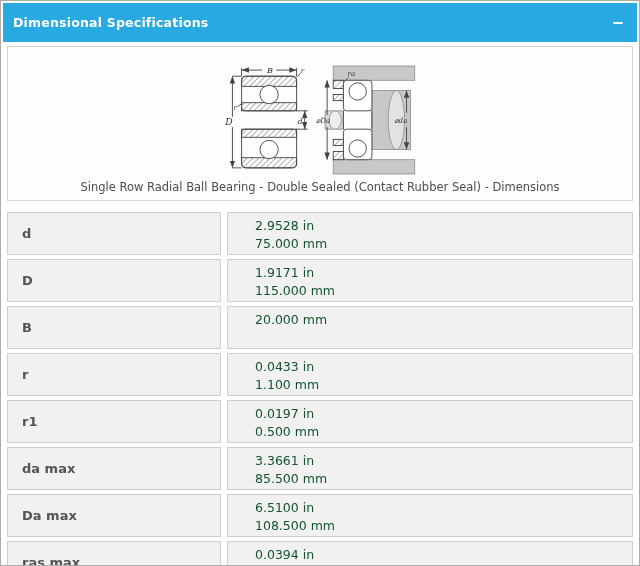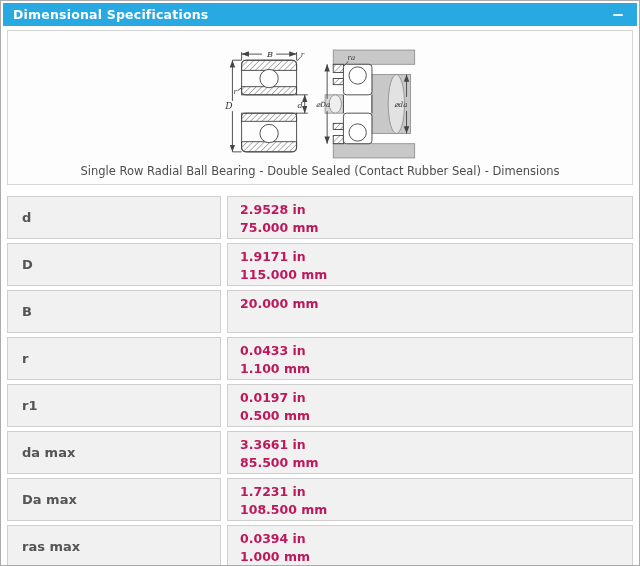--- a/index.html
+++ b/index.html
@@ -7,21 +7,21 @@
   body {
     font-family:"DejaVu Sans","Liberation Sans",sans-serif;
     background:#ffffff;
     border:1px solid #ababab;
     overflow:hidden;
     position:relative;
   }
   
   .titlebar {
     margin:2px;
-    height:23px;
+    height:39px;
     background:#29a9e1;
     display:flex;
     align-items:center;
     justify-content:space-between;
     padding:0 12px 0 10px;
   }
   .titlebar .title {
     color:#ffffff;
     font-size:12.5px;
     font-weight:bold;
@@ -70,25 +70,24 @@
     flex:0 0 214px;
     display:flex;
     align-items:center;
     padding-left:14px;
     font-size:13px;
     font-weight:bold;
     color:#555555;
   }
   .cell.value {
     flex:1 1 auto;
-    padding:4px 0 0 12px;
+    padding:4px 0 0 27px;
     font-size:12.5px;
     line-height:18px;
-    color:#be185d;
-    font-weight:bold;
+    color:#14532d;
   }
   
   .dim { font-family:"DejaVu Serif","Liberation Serif",serif; font-style:italic; fill:#333; }
 </style>
 </head>
 <body>
 
 <div class="titlebar">
   <span class="title">Dimensional Specifications</span>
   <span class="collapse">
@@ -228,21 +227,21 @@
       <div class="cell label">da max</div>
       <div class="cell value">
         <div>3.3661 in</div>
         <div>85.500 mm</div>
       </div>
     </div>
 
     <div class="row">
       <div class="cell label">Da max</div>
       <div class="cell value">
-        <div>1.7231 in</div>
+        <div>6.5100 in</div>
         <div>108.500 mm</div>
       </div>
     </div>
 
     <div class="row">
       <div class="cell label">ras max</div>
       <div class="cell value">
         <div>0.0394 in</div>
         <div>1.000 mm</div>
       </div>

